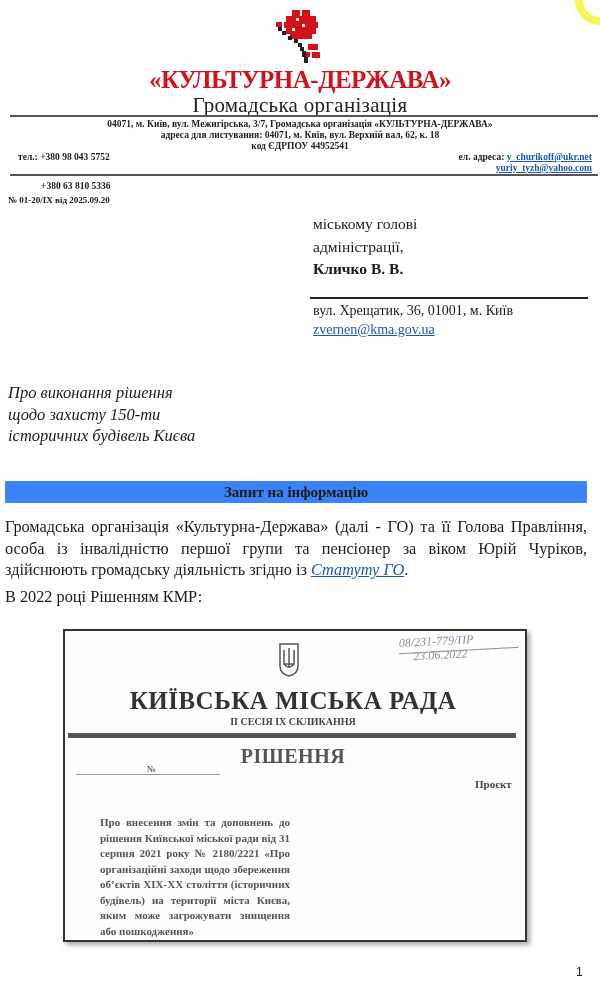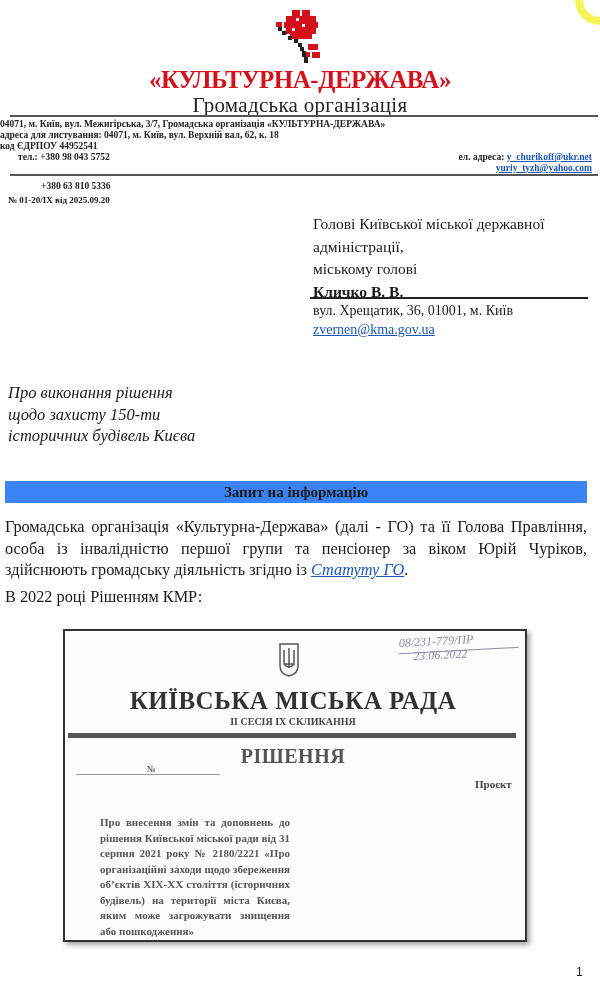--- a/index.html
+++ b/index.html
@@ -3,21 +3,21 @@
 <meta charset="utf-8">
 <style>
   html,body{margin:0;padding:0;background:#fff;}
   body{width:600px;height:988px;position:relative;overflow:hidden;font-family:"Liberation Serif","DejaVu Serif",serif;color:#1a1a1a;}
   .abs{position:absolute;}
   .yellow-corner{left:575px;top:-25px;width:50px;height:50px;border-radius:50%;border:8px solid #f5f23a;opacity:.85;box-sizing:border-box;}
   .rose{left:270px;top:8px;width:60px;height:60px;}
   .org-name{left:0;width:600px;top:66px;text-align:center;font-weight:bold;font-size:25px;color:#d4111b;letter-spacing:-0.5px;}
   .org-sub{left:0;width:600px;top:93px;text-align:center;font-size:21px;color:#222;letter-spacing:.3px;}
   .hr-top{left:10px;top:115px;width:588px;height:2px;background:#555;}
-  .addr{left:0;width:600px;text-align:left;font-weight:bold;font-size:9.5px;color:#222;}
+  .addr{left:0;width:600px;text-align:center;font-weight:bold;font-size:9.5px;color:#222;}
   .tel{left:18px;font-weight:bold;font-size:9.5px;}
   .mail{right:8px;text-align:right;font-weight:bold;font-size:9.5px;}
   .mail a,.link{color:#1a56b8;text-decoration:underline;}
   .hr-bot{left:10px;top:174px;width:588px;height:2px;background:#555;}
   .docnum{left:8px;top:195px;font-size:9px;font-weight:bold;}
   .recip{left:313px;top:213px;width:275px;font-size:15.5px;line-height:22.5px;}
   .recip .name{font-weight:bold;}
   .recip-line{left:310px;top:297px;width:278px;height:1.5px;background:#222;}
   .recip-addr{left:313px;top:301px;font-size:14px;line-height:19px;}
   .subject{left:8px;top:382px;font-style:italic;font-size:16.5px;line-height:21.5px;}
@@ -92,23 +92,22 @@
   <a>y_churikoff@ukr.net</a>
 </div>
 <div class="abs mail" style="top:163px">
   <a>yuriy_tyzh@yahoo.com</a>
 </div>
 <div class="abs hr-bot"></div>
 
 <div class="abs docnum">№ 01-20/IX від 2025.09.20</div>
 
 <div class="abs recip">
-  <div>Голові Київської міської державної</div>
+  <div>міському голові</div>
   <div>адміністрації,</div>
-  <div>міському голові</div>
   <div class="name">Кличко В. В.</div>
 </div>
 <div class="abs recip-line"></div>
 <div class="abs recip-addr">
   <div>вул. Хрещатик, 36, 01001, м. Київ</div>
   <a class="link">zvernen@kma.gov.ua</a>
 </div>
 
 <div class="abs subject">
   <div>Про виконання рішення</div>

